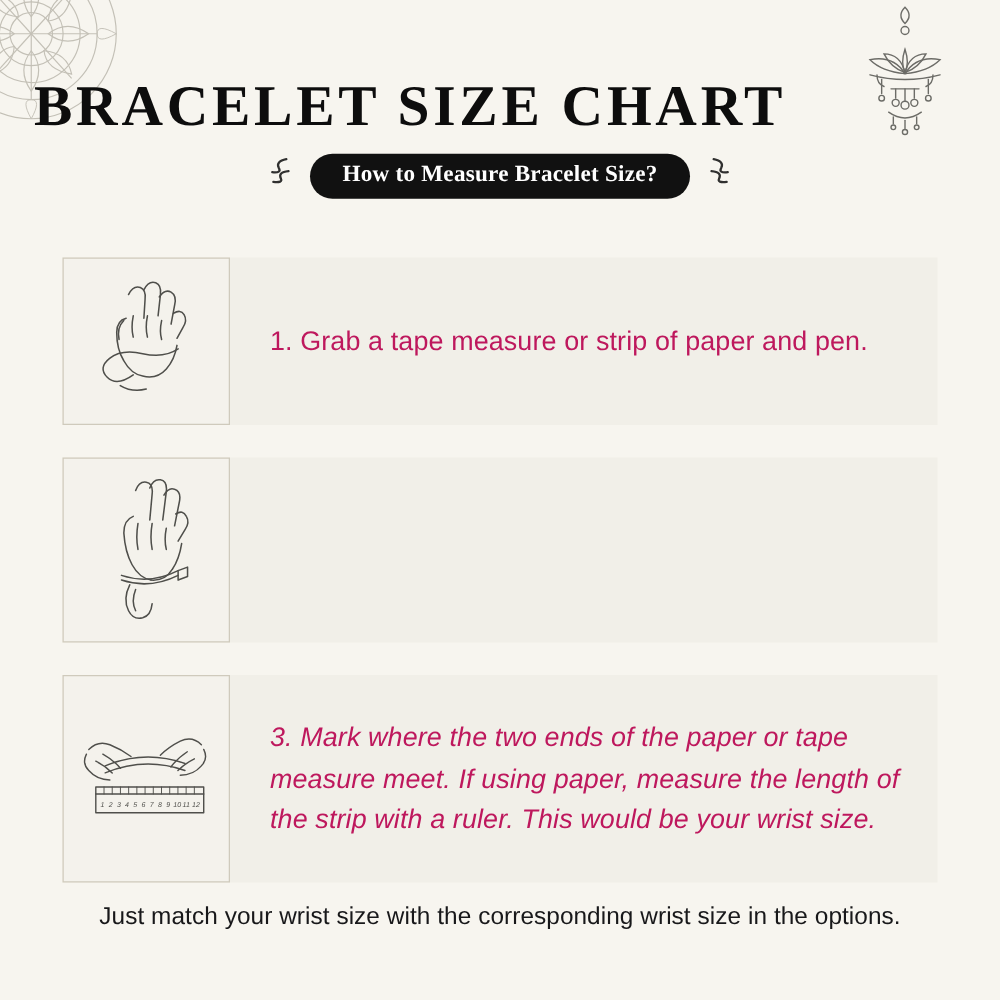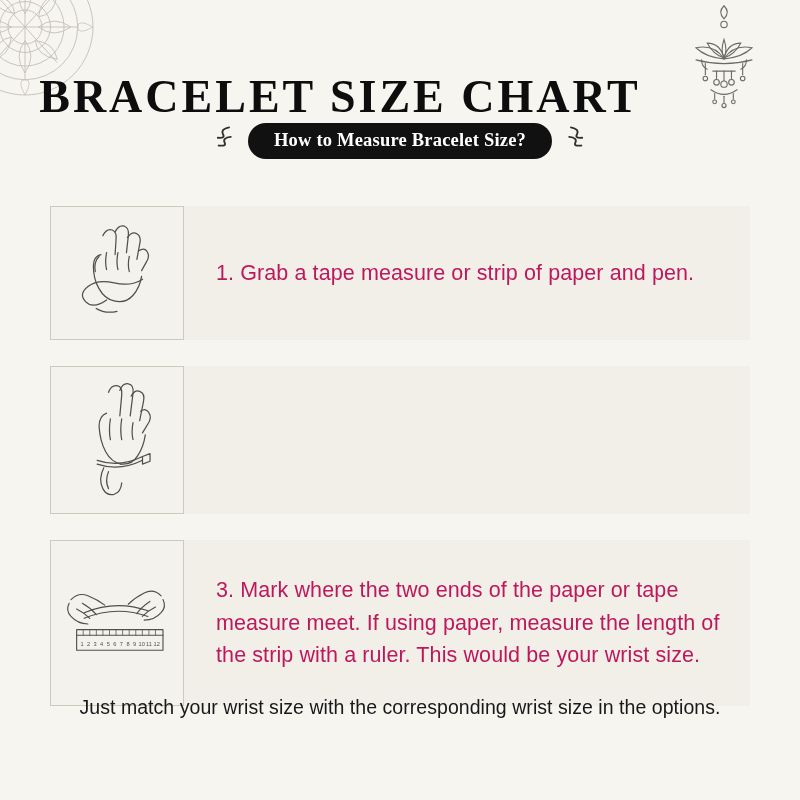--- a/index.html
+++ b/index.html
@@ -42,21 +42,21 @@
     position: absolute;
     top: 58px;
     left: 0;
     width: 656px;
     text-align: center;
     font-family: "Liberation Serif", serif;
     font-size: 46px;
     letter-spacing: 3px;
     font-weight: 700;
     color: #0d0d0d;
-    margin: 12px;
+    margin: 0;
   }
 
   .subtitle-row {
     position: absolute;
     top: 123px;
     left: 0;
     width: 800px;
     display: flex;
     align-items: flex-start;
     justify-content: center;
@@ -92,21 +92,21 @@
   .step {
     position: relative;
     display: flex;
     align-items: stretch;
     background: #f1efe8;
     margin-bottom: 26px;
   }
 
   .step.s1 { height: 134px; }
   .step.s2 { height: 148px; }
-  .step.s3 { height: 166px; }
+  .step.s3 { height: 166px; font-style: italic; }
 
   .step-figure {
     width: 134px;
     flex: 0 0 134px;
     background: #f4f2ec;
     border: 1px solid #cfcabc;
     box-sizing: border-box;
     display: flex;
     align-items: center;
     justify-content: center;
@@ -121,21 +121,21 @@
     padding: 0 18px 0 32px;
     font-size: 21.5px;
     line-height: 1.52;
     color: #be185d;
     letter-spacing: 0.1px;
   }
 
   .footer {
     position: absolute;
     left: 0;
-    top: 696px;
+    top: 722px;
     width: 800px;
     text-align: center;
     font-size: 19.5px;
     color: #18181a;
     letter-spacing: 0.05px;
   }
 </style>
 </head>
 <body>
 

